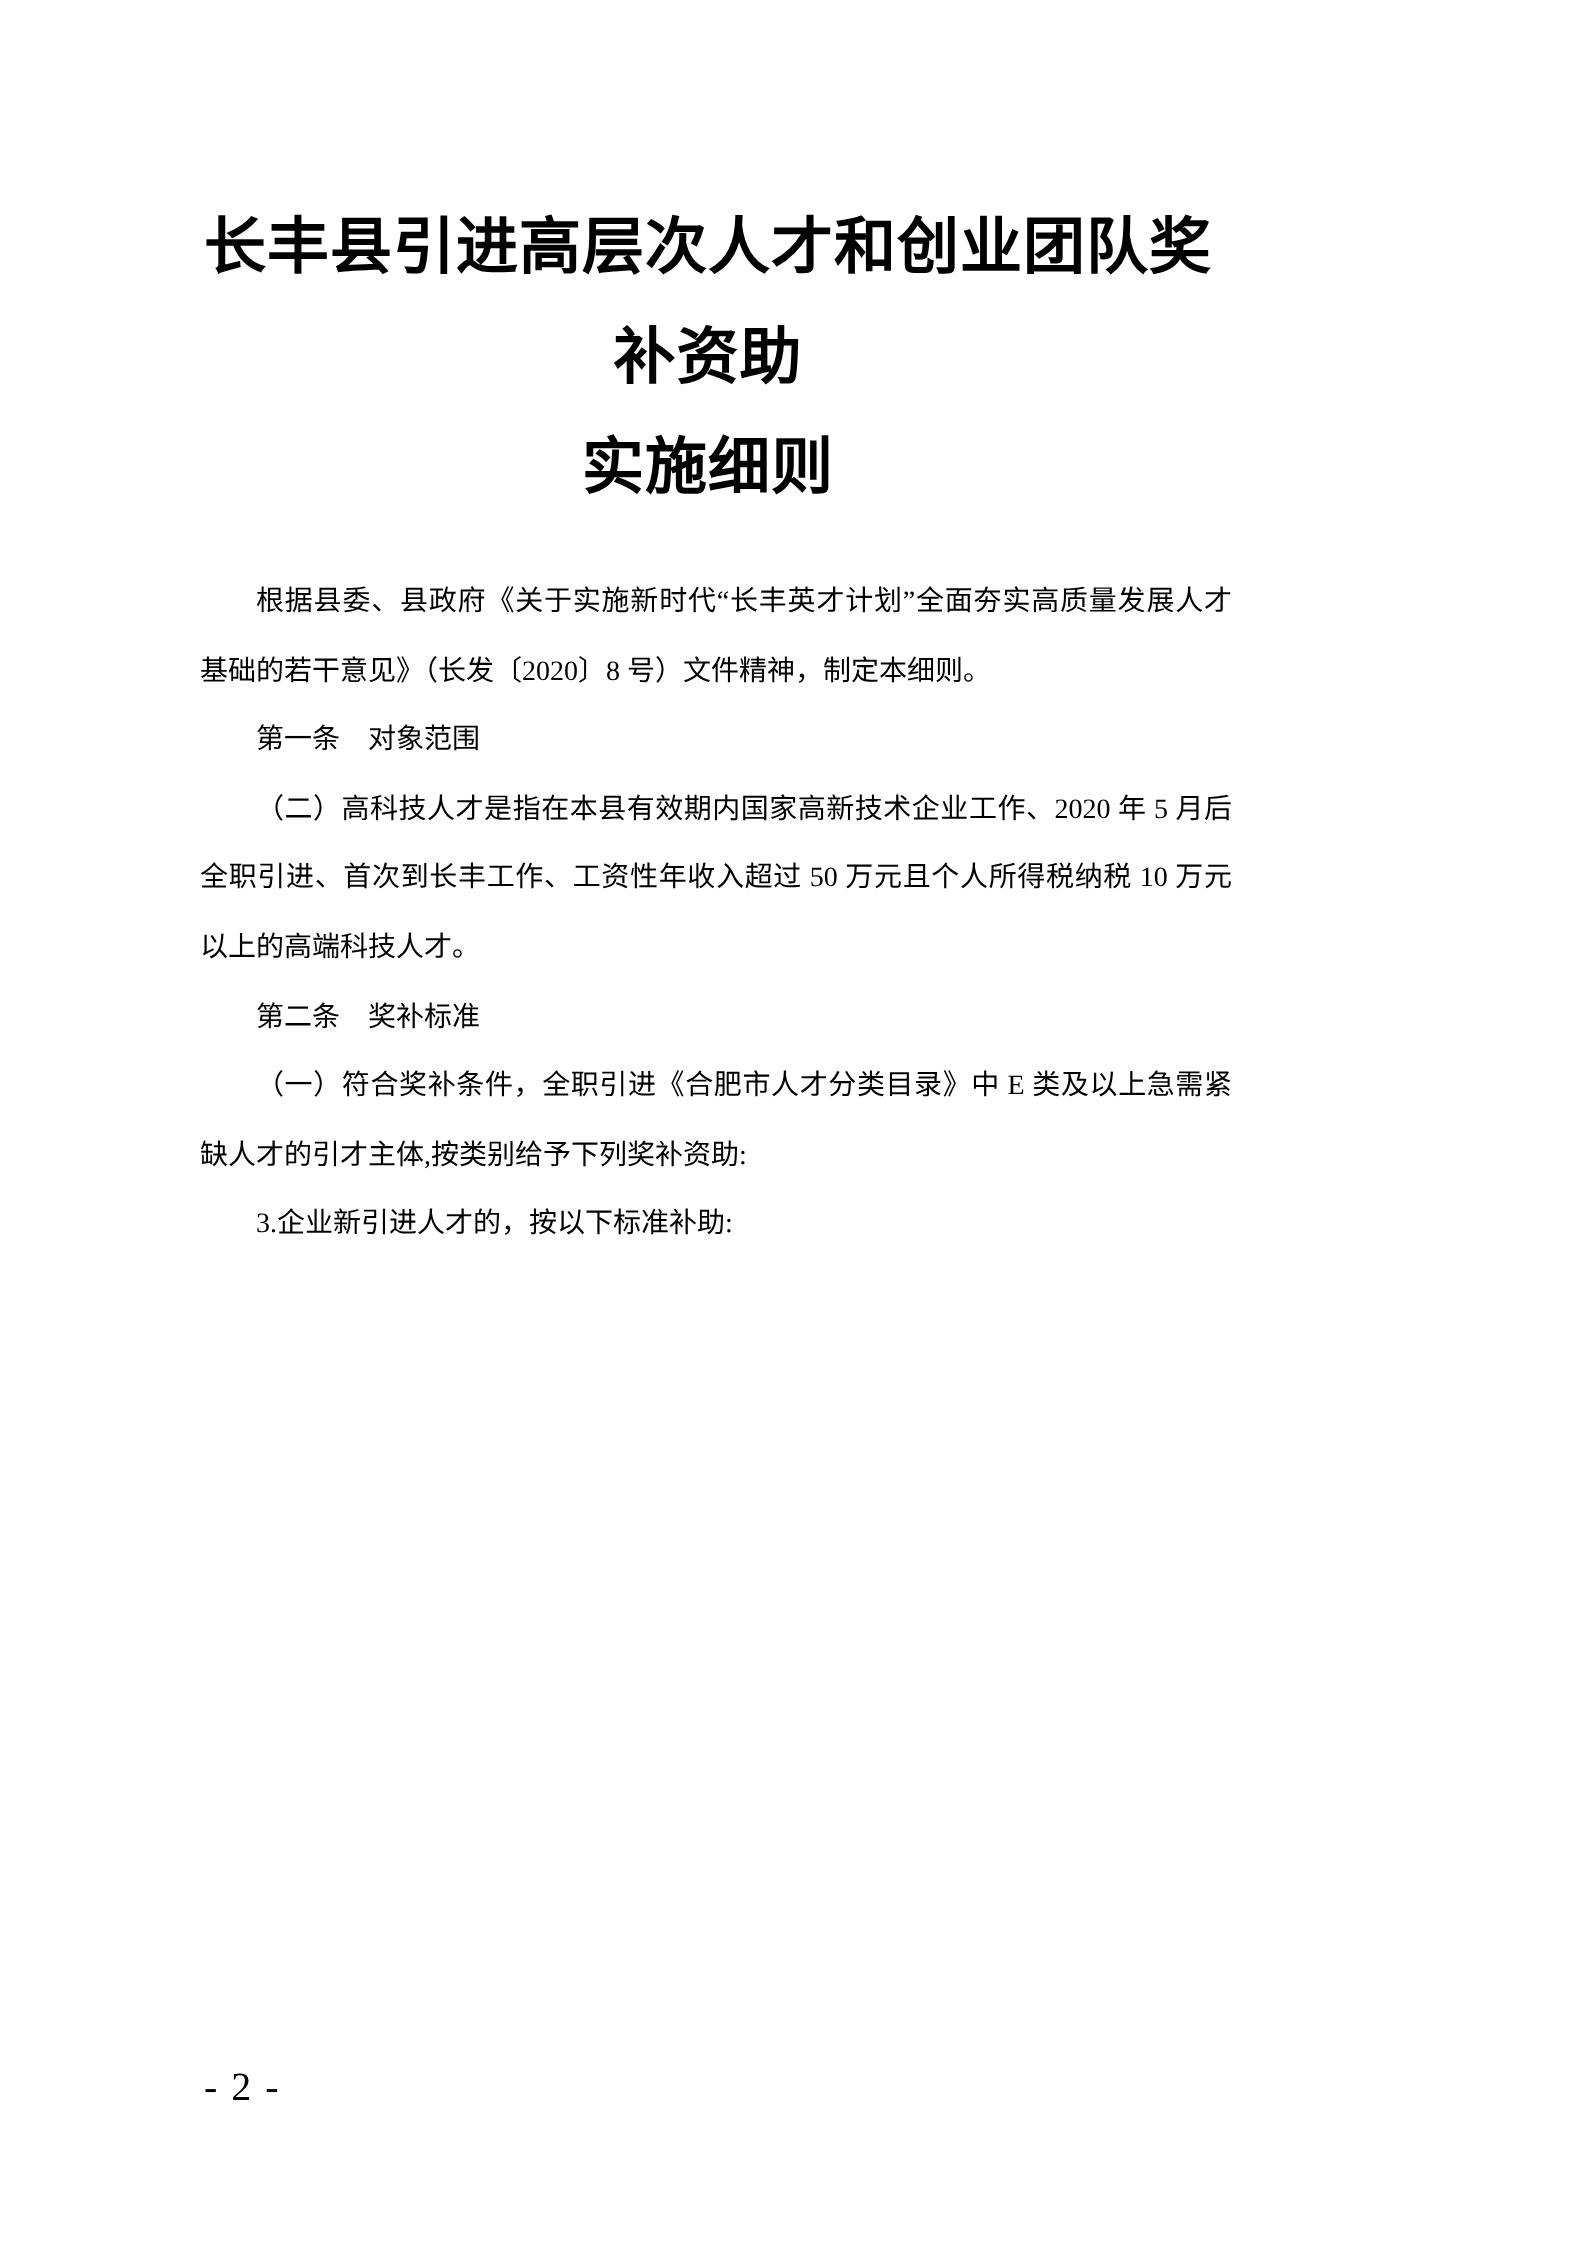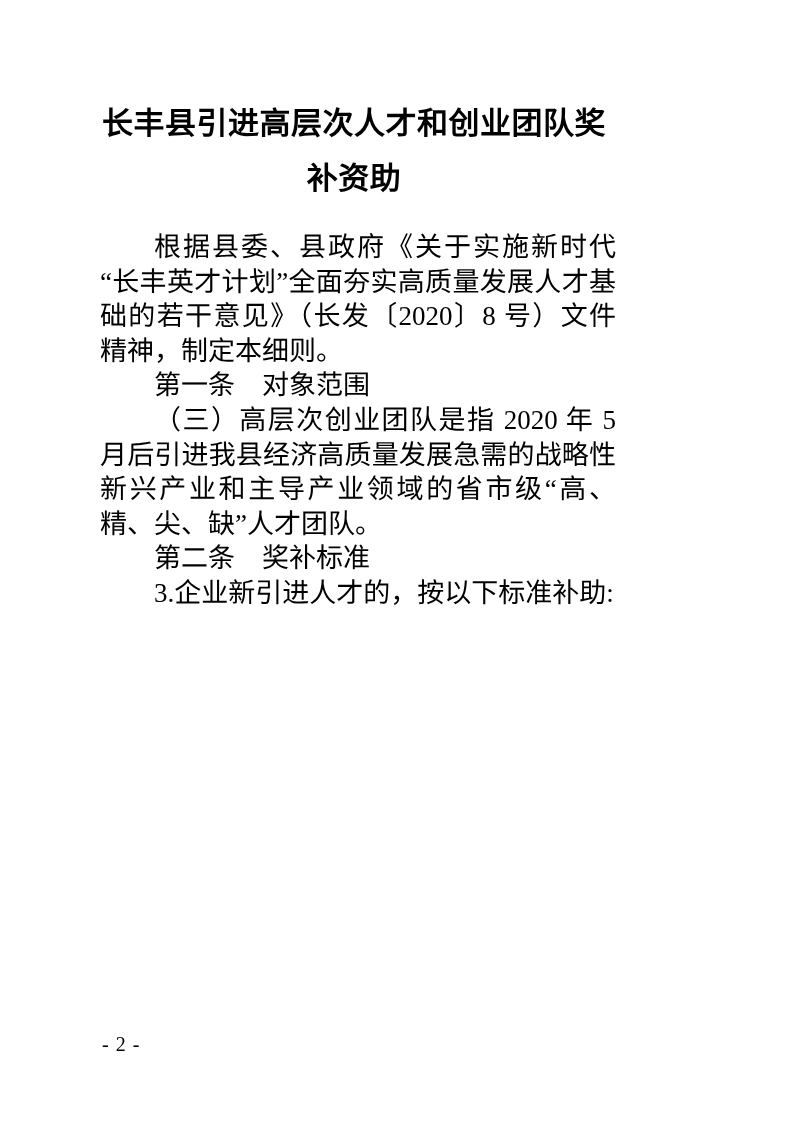--- a/index.html
+++ b/index.html
@@ -21,21 +21,21 @@
     margin: 0 88px;
     padding-top: 96px;
     font-size: 31px;
     line-height: 55px;
     font-weight: bold;
     text-align: center;
     letter-spacing: 0.5px;
   }
   .doc-body {
     margin: 24px 92px 0 100px;
-    font-size: 27px;
+    font-size: 14px;
     line-height: 34.6px;
     text-align: justify;
     text-justify: inter-ideograph;
   }
   .doc-body p {
     margin: 0;
     padding: 0;
     text-indent: 2em;
   }
   .doc-body p.heading {
@@ -49,25 +49,27 @@
     letter-spacing: 1px;
   }
 </style>
 </head>
 <body>
 
 <div class="page">
 
   <div class="doc-title">
     <div>长丰县引进高层次人才和创业团队奖补资助</div>
+    <div>实施细则</div>
   </div>
 
   <div class="doc-body">
     <p class="body">根据县委、县政府《关于实施新时代“长丰英才计划”全面夯实高质量发展人才基础的若干意见》（长发〔2020〕8 号）文件精神，制定本细则。</p>
     <p class="heading">第一条　对象范围</p>
-    <p class="body">（三）高层次创业团队是指 2020 年 5 月后引进我县经济高质量发展急需的战略性新兴产业和主导产业领域的省市级“高、精、尖、缺”人才团队。</p>
+    <p class="body">（二）高科技人才是指在本县有效期内国家高新技术企业工作、2020 年 5 月后全职引进、首次到长丰工作、工资性年收入超过 50 万元且个人所得税纳税 10 万元以上的高端科技人才。</p>
     <p class="heading">第二条　奖补标准</p>
+    <p class="body">（一）符合奖补条件，全职引进《合肥市人才分类目录》中 E 类及以上急需紧缺人才的引才主体,按类别给予下列奖补资助:</p>
     <p class="body">3.企业新引进人才的，按以下标准补助:</p>
   </div>
 
   <div class="page-number">- 2 -</div>
 
 </div>
 
 </body></html>

